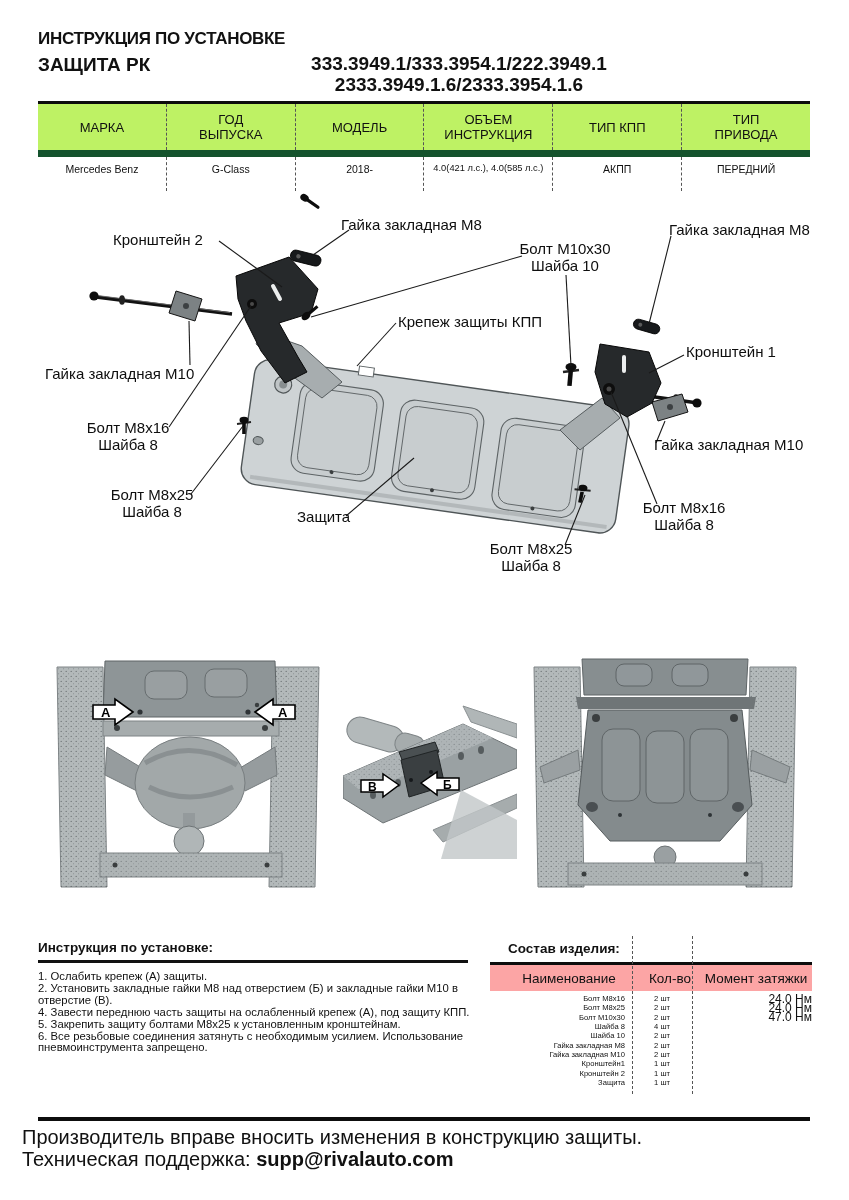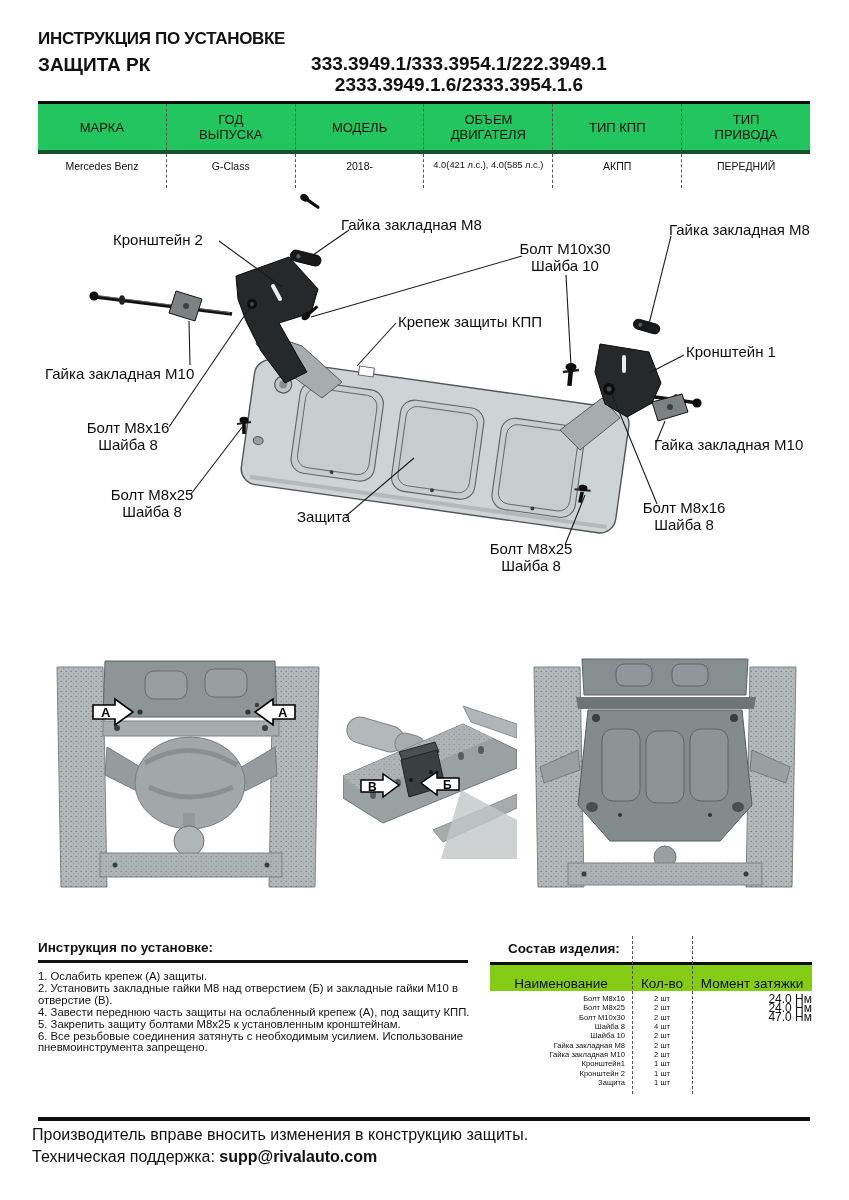--- a/index.html
+++ b/index.html
@@ -7,21 +7,21 @@
         font-family:"Liberation Sans","DejaVu Sans",sans-serif;color:#111;overflow:hidden;}
   .abs{position:absolute;}
 
   
   .doc-title{left:38px;top:29px;font-size:17px;font-weight:600;letter-spacing:-0.3px;}
   .product-title{left:38px;top:54px;font-size:19px;font-weight:bold;}
   .part-numbers{left:294px;top:53px;width:330px;text-align:center;font-size:19px;font-weight:bold;line-height:21px;}
 
   
   .spec{left:38px;top:101px;width:772px;border-top:3.5px solid #0d0d0d;}
-  .spec-head{display:flex;height:46px;background:#22c55e;border-bottom:4px solid #14532d;}
+  .spec-head{display:flex;height:46px;background:#bef264;border-bottom:7px solid #14532d;}
   .spec-body{display:flex;height:34px;}
   .spec-cell{flex:1 1 0;display:flex;align-items:center;justify-content:center;text-align:center;
              white-space:pre-line;border-right:1.5px dashed #555;}
   .spec-cell:last-child{border-right:none;}
   .spec-head .spec-cell{font-size:13px;line-height:15px;}
   .spec-body .spec-cell{font-size:10.5px;align-items:flex-start;padding-top:6px;}
   .spec-body .spec-cell.small{font-size:9.3px;}
 
   
   .dlabel{position:absolute;font-size:15px;line-height:17px;white-space:nowrap;color:#0e0e0e;}
@@ -32,33 +32,33 @@
 
   
   .inst-title{left:38px;top:940px;font-size:13.5px;font-weight:bold;}
   .inst-rule{left:38px;top:960px;width:430px;height:3px;background:#111;}
   .inst-steps{left:38px;top:971px;width:442px;font-size:11.3px;line-height:11.9px;}
   .inst-steps div{margin:0;}
 
   
   .parts-title{left:508px;top:941px;font-size:13.5px;font-weight:bold;}
   .parts{left:490px;top:962px;width:322px;border-top:3px solid #0d0d0d;}
-  .parts-head{display:flex;height:26px;background:#84cc16;align-items:flex-end;}
+  .parts-head{display:flex;height:26px;background:#fca5a5;align-items:center;padding-left:8px;}
   .ph-name{width:142px;text-align:center;font-size:13.5px;}
   .ph-qty{width:60px;text-align:center;font-size:13.5px;}
   .ph-torque{flex:1;text-align:center;font-size:13.5px;}
   .parts-row{display:flex;height:9.3px;align-items:center;}
   .pr-name{width:142px;text-align:right;padding-right:7px;font-size:7.6px;box-sizing:border-box;}
   .pr-qty{width:60px;text-align:center;font-size:7.6px;}
   .pr-torque{flex:1;text-align:right;padding-left:45px;font-size:12px;}
   .dash-v{position:absolute;width:0;border-left:1.5px dashed #555;}
 
   
   .footer-rule{left:38px;top:1117px;width:772px;height:3.5px;background:#0d0d0d;}
-  .footer-line{left:32px;font-size:16px;}
+  .footer-line{left:22px;font-size:20px;}
   .footer-line b{font-weight:bold;}
 </style>
 </head>
 <body>
 
 <div class="page">
 
   <div class="abs doc-title">ИНСТРУКЦИЯ ПО УСТАНОВКЕ</div>
   <div class="abs product-title">ЗАЩИТА РК</div>
   <div class="abs part-numbers">
@@ -66,21 +66,21 @@
     <div>2333.3949.1.6/2333.3954.1.6</div>
   </div>
 
   <div class="abs spec">
     <div class="spec-head">
       <div class="spec-cell">МАРКА</div>
       <div class="spec-cell">ГОД
 ВЫПУСКА</div>
       <div class="spec-cell">МОДЕЛЬ</div>
       <div class="spec-cell">ОБЪЕМ
-ДВИГАТЕЛЯ</div>
+ИНСТРУКЦИЯ</div>
       <div class="spec-cell">ТИП КПП</div>
       <div class="spec-cell">ТИП
 ПРИВОДА</div>
     </div>
     <div class="spec-body">
       <div class="spec-cell">Mercedes Benz</div>
       <div class="spec-cell">G-Class</div>
       <div class="spec-cell">2018-</div>
       <div class="spec-cell small">4.0(421 л.с.), 4.0(585 л.с.)</div>
       <div class="spec-cell">АКПП</div>

